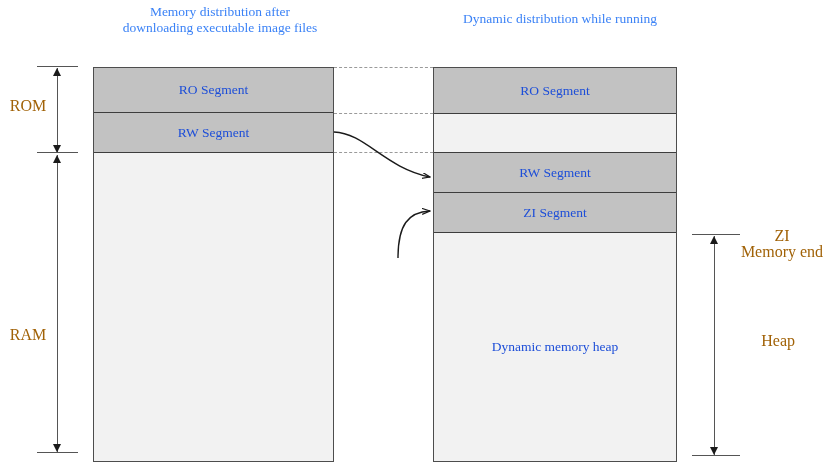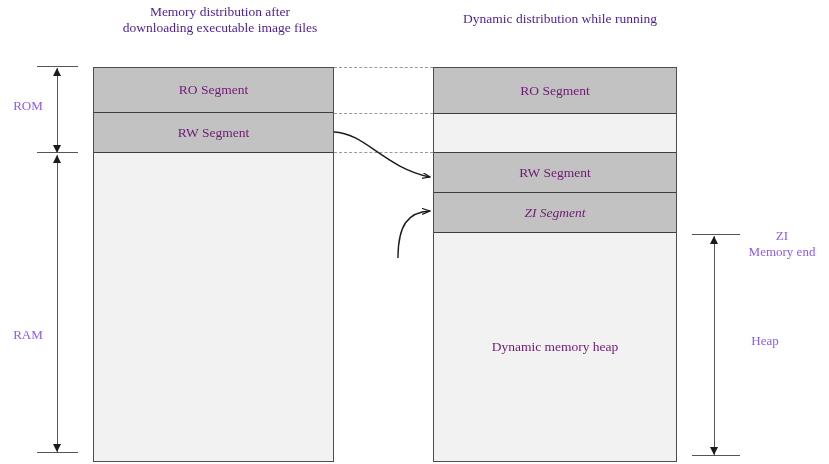--- a/index.html
+++ b/index.html
@@ -14,40 +14,40 @@
     background: #ffffff;
     font-family: "Liberation Serif", "DejaVu Serif", serif;
     color: #000000;
     overflow: hidden;
   }
   .title {
     position: absolute;
     text-align: center;
     font-size: 13.5px;
     line-height: 16px;
-    color: #4c1d95;
+    color: #3b82f6;
     white-space: pre-line;
   }
   #title-left  { left: 118px; top: 4px;  width: 204px; }
   #title-right { left: 462px; top: 11px; width: 196px; }
 
   .memblock {
     position: absolute;
     box-sizing: border-box;
     border: 1.5px solid #4d4d4d;
     background: #f2f2f2;
   }
   .seg {
     position: absolute;
     box-sizing: border-box;
     display: flex;
     align-items: center;
     justify-content: center;
     font-size: 13.5px;
-    color: #701a75;
+    color: #1d4ed8;
   }
   .seg-gray   { background: #c2c2c2; border-bottom: 1.5px solid #3d3d3d; }
   .seg-light  { background: #f2f2f2; border-bottom: 1.5px solid #3d3d3d; }
   .seg-plain  { background: #f2f2f2; }
 
   .dotted {
     position: absolute;
     height: 0;
     border-top: 1px dashed #9a9a9a;
   }
@@ -66,22 +66,22 @@
     position: absolute;
     width: 0; height: 0;
     border-left: 4.5px solid transparent;
     border-right: 4.5px solid transparent;
   }
   .ah-up   { border-bottom: 8px solid #1a1a1a; }
   .ah-down { border-top: 8px solid #1a1a1a; }
 
   .sidelabel {
     position: absolute;
-    font-size: 13px;
-    color: #8b5cf6;
+    font-size: 16px;
+    color: #a16207;
     text-align: center;
     line-height: 16px;
     white-space: pre-line;
   }
   svg.overlay {
     position: absolute;
     left: 0; top: 0;
     width: 829px; height: 464px;
     pointer-events: none;
   }
@@ -109,21 +109,21 @@
   <div class="memblock" id="right-block" style="left:433px; top:67px; width:244px; height:395px;">
     <div class="seg seg-gray" style="left:0; top:0; width:100%; height:46px;">
       <span>RO Segment</span>
     </div>
     <div class="seg seg-light" style="left:0; top:46px; width:100%; height:39px;">
       <span></span>
     </div>
     <div class="seg seg-gray" style="left:0; top:85px; width:100%; height:40px;">
       <span>RW Segment</span>
     </div>
-    <div class="seg seg-gray" style="left:0; top:125px; width:100%; height:40px;font-style:italic;">
+    <div class="seg seg-gray" style="left:0; top:125px; width:100%; height:40px;">
       <span>ZI Segment</span>
     </div>
     <div class="seg seg-plain" style="left:0; top:165px; width:100%; height:227px;font-family:Liberation Serif, serif;">
       <span>Dynamic memory heap</span>
     </div>
   </div>
 
   <div class="dotted" style="left:334px; top:67px;  width:99px;"></div>
   <div class="dotted" style="left:334px; top:113px; width:99px;"></div>
   <div class="dotted" style="left:334px; top:152px; width:99px;"></div>
@@ -141,21 +141,21 @@
   <div class="tick" style="left:37px;  top:452px; width:41px;"></div>
   <div class="sidelabel" style="left:4px; top:327px; width:48px;">RAM</div>
 
   <div class="tick" style="left:692px; top:234px; width:48px;"></div>
   <div class="vline" style="left:714px; top:236px; height:219px;"></div>
   <div class="arrowhead ah-up" style="left:710px; top:236px;"></div>
   <div class="arrowhead ah-down" style="left:710px; top:447px;"></div>
   <div class="tick" style="left:692px; top:455px; width:48px;"></div>
   <div class="sidelabel" style="left:735px; top:228px; width:94px;">ZI
 Memory end</div>
-  <div class="sidelabel" style="left:735px; top:333px; width:60px;">Heap</div>
+  <div class="sidelabel" style="left:735px; top:333px; width:60px;text-align:right;">Heap</div>
 
   <svg class="overlay" viewBox="0 0 829 464">
     <defs>
       <marker id="arrowtip" markerWidth="9" markerHeight="9" refX="8" refY="3" orient="auto" markerUnits="userSpaceOnUse">
         <path d="M0,0 L8,3 L0,6" fill="none" stroke="#1a1a1a" stroke-width="1.2"></path>
       </marker>
     </defs>
     <path d="M334,132 C365,133 385,168 430,177" fill="none" stroke="#1a1a1a" stroke-width="1.4" marker-end="url(#arrowtip)"></path>
     <path d="M398,258 C398,225 408,212 430,211" fill="none" stroke="#1a1a1a" stroke-width="1.4" marker-end="url(#arrowtip)"></path>
   </svg>

